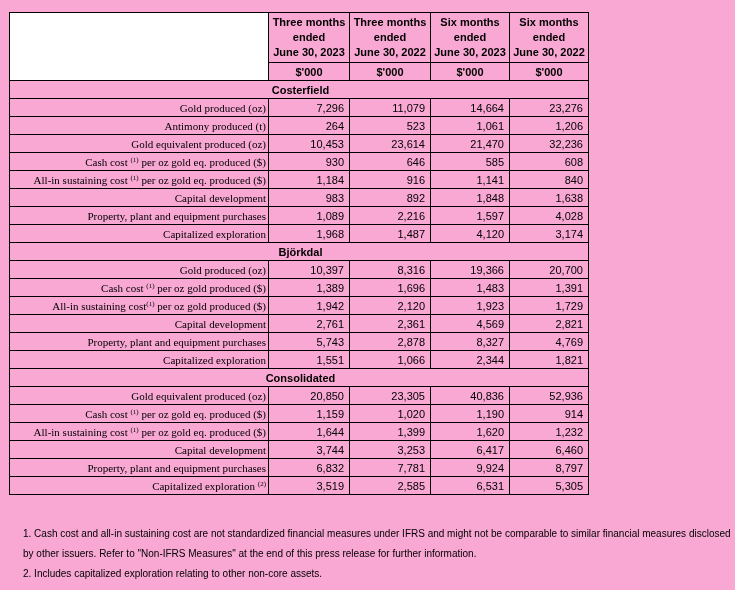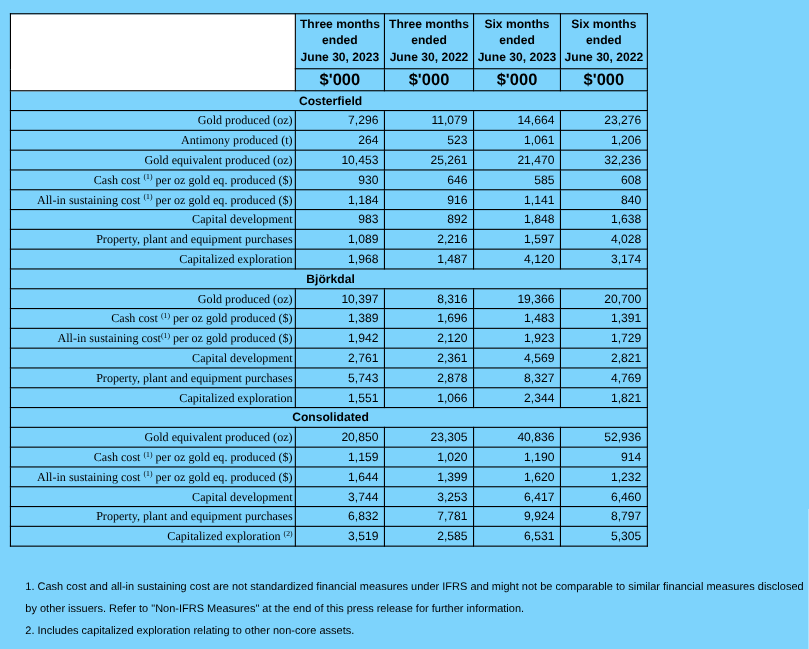--- a/index.html
+++ b/index.html
@@ -1,34 +1,34 @@
 <!DOCTYPE html>
 <html><head>
 <meta charset="utf-8">
 <style>
   * { box-sizing: border-box; }
   body { margin: 0; background: #fff; font-family: "Liberation Sans", sans-serif; color: #000; }
-  .page { position: relative; width: 735px; height: 590px; background: #7dd3fc; overflow: hidden; }
+  .page { position: relative; width: 735px; height: 590px; background: #f9a8d4; overflow: hidden; }
 
   table.fin-table {
     position: absolute; left: 9px; top: 12px;
     width: 579px;
     border-collapse: collapse;
     table-layout: fixed;
   }
   .fin-table td, .fin-table th { border: 1px solid #000; }
 
   th.corner-cell { background: #fff; }
 
   th.period-header {
     font-size: 11px; font-weight: bold; text-align: center; vertical-align: middle;
     white-space: pre-line; line-height: 15px; padding: 2px 1px; height: 49px;
   }
   th.unit-header {
-    font-size: 15px; font-weight: bold; text-align: center; vertical-align: middle;
+    font-size: 11px; font-weight: bold; text-align: center; vertical-align: middle;
     height: 18px; padding: 1px;
   }
   tr.section-row td {
     font-size: 11px; font-weight: bold; text-align: center;
     padding: 1px 2px 1px 5px; height: 18px; vertical-align: middle;
   }
   tr.data-row td { height: 18px; font-size: 11px; vertical-align: middle; padding-top: 0; padding-bottom: 0; }
   td.label-cell { text-align: right; padding-left: 7px; padding-right: 2px; font-family: Liberation Serif, serif; }
   td.num-cell  { text-align: right; padding-right: 5px; }
   .label-cell sup { font-size: 7px; line-height: 0; position: relative; top: 1px; }
@@ -89,21 +89,21 @@
         <tr class="data-row">
           <td class="label-cell">Antimony produced (t)</td>
           <td class="num-cell">264</td>
           <td class="num-cell">523</td>
           <td class="num-cell">1,061</td>
           <td class="num-cell">1,206</td>
         </tr>
         <tr class="data-row">
           <td class="label-cell">Gold equivalent produced (oz)</td>
           <td class="num-cell">10,453</td>
-          <td class="num-cell">25,261</td>
+          <td class="num-cell">23,614</td>
           <td class="num-cell">21,470</td>
           <td class="num-cell">32,236</td>
         </tr>
         <tr class="data-row">
           <td class="label-cell">Cash cost <sup>(1)</sup> per oz gold eq. produced ($)</td>
           <td class="num-cell">930</td>
           <td class="num-cell">646</td>
           <td class="num-cell">585</td>
           <td class="num-cell">608</td>
         </tr>

